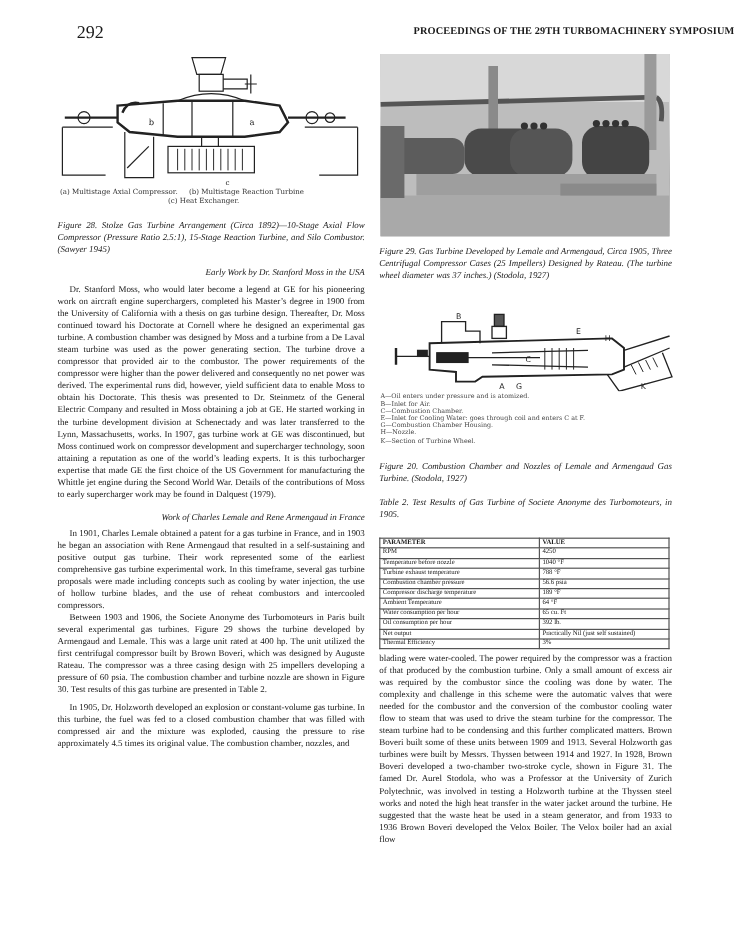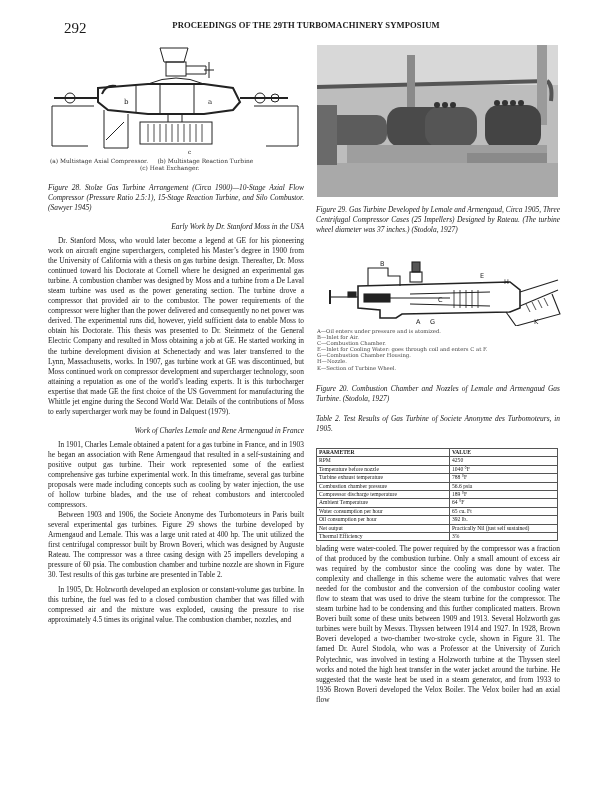--- a/index.html
+++ b/index.html
@@ -1,20 +1,20 @@
 <!DOCTYPE html>
 <html><head>
 <meta charset="utf-8">
 <style>
   html, body { margin: 0; padding: 0; background: #ffffff; }
   body { width: 612px; height: 792px; position: relative; overflow: hidden;
          font-family: "Liberation Serif", "DejaVu Serif", serif; color: #1a1a1a; }
   .abs { position: absolute; }
   .pagenum { left: 64px; top: 20px; font-size: 15px; }
-  .running { left: 0; width: 612px; top: 20px; text-align: center; font-size: 8.6px; font-weight: bold; letter-spacing: 0.1px; }
+  .running { left: 0; width: 612px; top: 20px; text-align: right; font-size: 8.6px; font-weight: bold; letter-spacing: 0.1px; }
   .col { position: absolute; width: 256px; }
   .col-left { left: 48px; }
   .col-right { left: 316px; width: 244px; }
   p.body { margin: 0; font-size: 7.45px; line-height: 10.05px; text-align: justify; text-indent: 10px; hyphens: none; }
   p.body.noindent { text-indent: 0; }
   .caption { margin: 0; font-size: 7.45px; line-height: 10px; font-style: italic; text-align: justify; }
   .heading { margin: 0; font-size: 7.45px; line-height: 10px; font-style: italic; text-align: right; }
   .fig-sub { font-size: 5.9px; line-height: 7px; font-family: "DejaVu Serif", serif; color: #333; }
   .legend-line { font-size: 5.3px; line-height: 6.1px; font-family: "DejaVu Serif", serif; color: #444; white-space: nowrap; }
   table.data { border-collapse: collapse; width: 242px; font-size: 5.6px; line-height: 7.4px; }
@@ -78,21 +78,21 @@
     </g>
     <text x="76" y="60" font-size="7" font-family="DejaVu Serif, serif" fill="#222">b</text>
     <text x="160" y="60" font-size="7" font-family="DejaVu Serif, serif" fill="#222">a</text>
     <text x="140" y="110" font-size="6" font-family="DejaVu Serif, serif" fill="#222">c</text>
   </svg>
 </div>
 <div class="abs fig-sub" style="left:50px; top:158px; white-space:pre;">(a) Multistage Axial Compressor.     (b) Multistage Reaction Turbine</div>
 <div class="abs fig-sub" style="left:140px; top:165px;">(c) Heat Exchanger.</div>
 
 <div class="col col-left" style="top:183px;">
-  <p class="caption">Figure 28. Stolze Gas Turbine Arrangement (Circa 1900)—10-Stage Axial Flow Compressor (Pressure Ratio 2.5:1), 15-Stage Reaction Turbine, and Silo Combustor. (Sawyer 1945)</p>
+  <p class="caption">Figure 28. Stolze Gas Turbine Arrangement (Circa 1892)—10-Stage Axial Flow Compressor (Pressure Ratio 2.5:1), 15-Stage Reaction Turbine, and Silo Combustor. (Sawyer 1945)</p>
 
   <p class="heading" style="margin-top:9px;">Early Work by Dr. Stanford Moss in the USA</p>
   <p class="body" style="margin-top:4px;">Dr. Stanford Moss, who would later become a legend at GE for his pioneering work on aircraft engine superchargers, completed his Master’s degree in 1900 from the University of California with a thesis on gas turbine design. Thereafter, Dr. Moss continued toward his Doctorate at Cornell where he designed an experimental gas turbine. A combustion chamber was designed by Moss and a turbine from a De Laval steam turbine was used as the power generating section. The turbine drove a compressor that provided air to the combustor. The power requirements of the compressor were higher than the power delivered and consequently no net power was derived. The experimental runs did, however, yield sufficient data to enable Moss to obtain his Doctorate. This thesis was presented to Dr. Steinmetz of the General Electric Company and resulted in Moss obtaining a job at GE. He started working in the turbine development division at Schenectady and was later transferred to the Lynn, Massachusetts, works. In 1907, gas turbine work at GE was discontinued, but Moss continued work on compressor development and supercharger technology, soon attaining a reputation as one of the world’s leading experts. It is this turbocharger expertise that made GE the first choice of the US Government for manufacturing the Whittle jet engine during the Second World War. Details of the contributions of Moss to early supercharger work may be found in Dalquest (1979).</p>
 
   <p class="heading" style="margin-top:9px;">Work of Charles Lemale and Rene Armengaud in France</p>
   <p class="body" style="margin-top:4px;">In 1901, Charles Lemale obtained a patent for a gas turbine in France, and in 1903 he began an association with Rene Armengaud that resulted in a self-sustaining and positive output gas turbine. Their work represented some of the earliest comprehensive gas turbine experimental work. In this timeframe, several gas turbine proposals were made including concepts such as cooling by water injection, the use of hollow turbine blades, and the use of reheat combustors and intercooled compressors.</p>
   <p class="body">Between 1903 and 1906, the Societe Anonyme des Turbomoteurs in Paris built several experimental gas turbines. Figure 29 shows the turbine developed by Armengaud and Lemale. This was a large unit rated at 400 hp. The unit utilized the first centrifugal compressor built by Brown Boveri, which was designed by Auguste Rateau. The compressor was a three casing design with 25 impellers developing a pressure of 60 psia. The combustion chamber and turbine nozzle are shown in Figure 30. Test results of this gas turbine are presented in Table 2.</p>
 
   <p class="body" style="margin-top:4px;">In 1905, Dr. Holzworth developed an explosion or constant-volume gas turbine. In this turbine, the fuel was fed to a closed combustion chamber that was filled with compressed air and the mixture was exploded, causing the pressure to rise approximately 4.5 times its original value. The combustion chamber, nozzles, and</p>
 </div>

